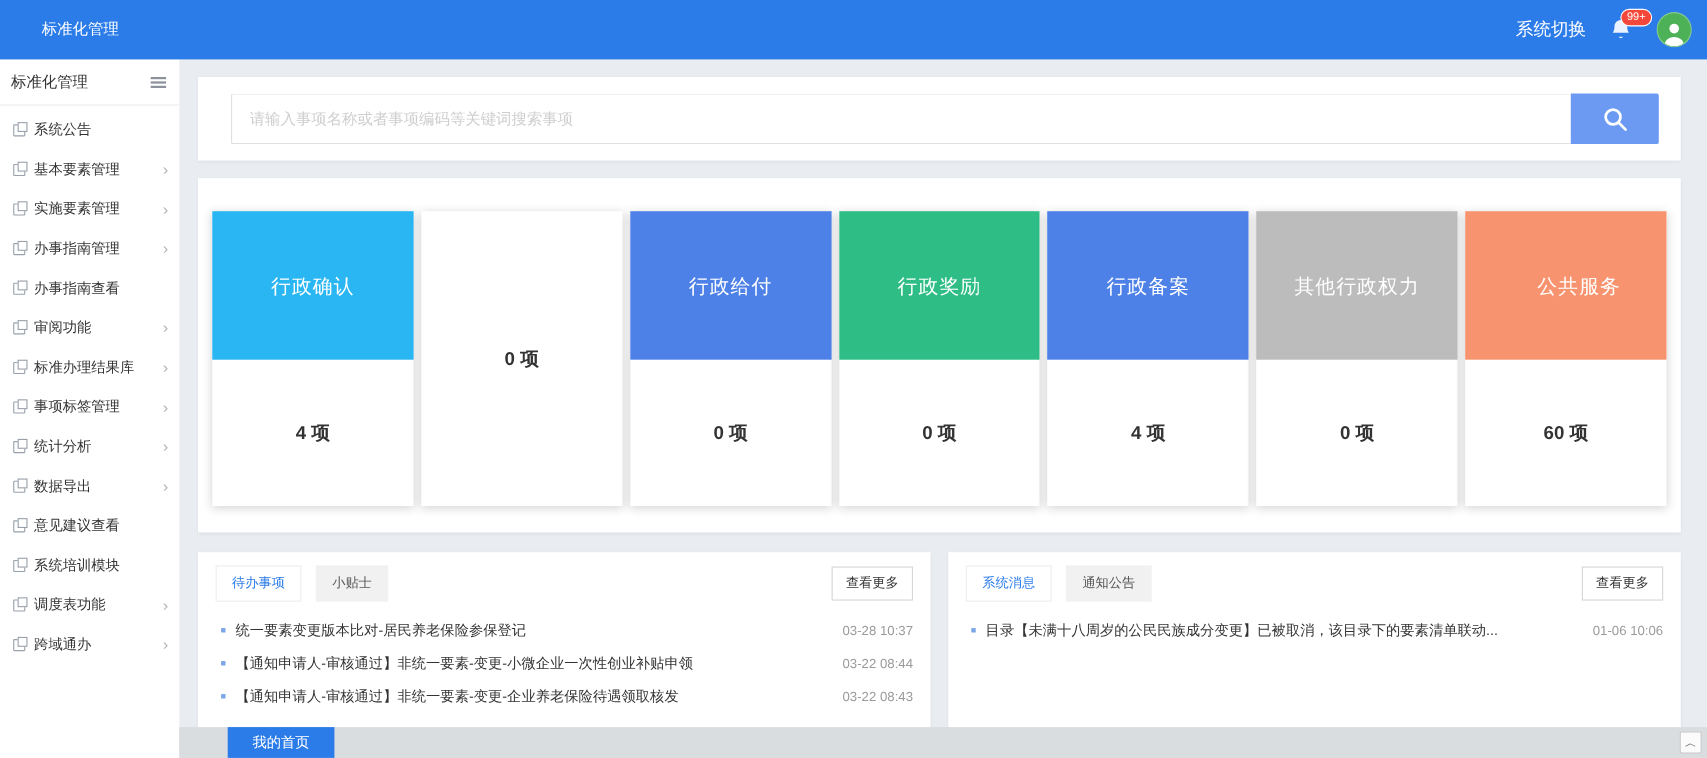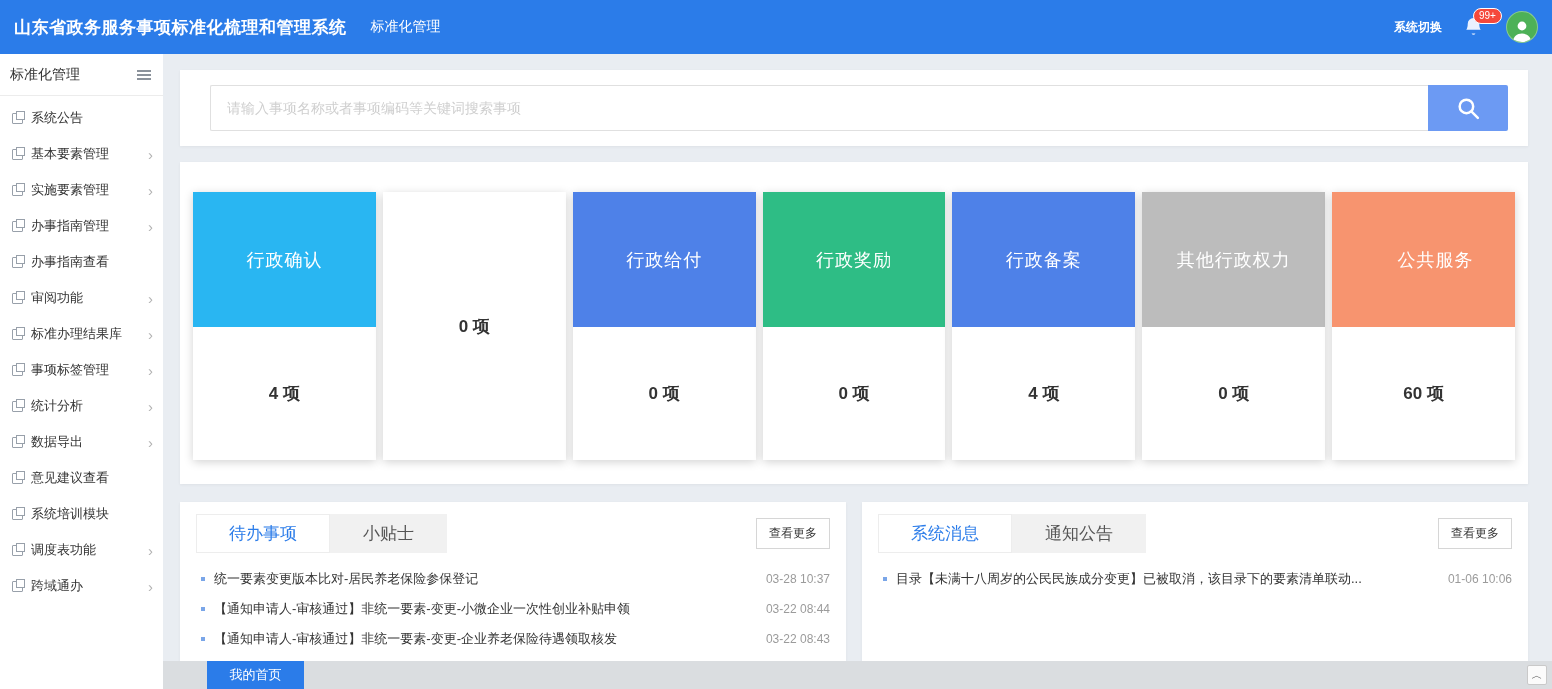--- a/index.html
+++ b/index.html
@@ -5,21 +5,21 @@
   * { margin:0; padding:0; box-sizing:border-box; }
   body { font-family:"Liberation Sans","DejaVu Sans",sans-serif; }
   .app { position:relative; width:1552px; height:689px; background:#e9edf2; overflow:hidden; }
 
   
   .header { position:absolute; top:0; left:0; width:100%; height:54px; background:#2b7ce9;
             display:flex; align-items:center; padding:0 14px; color:#fff; z-index:40; }
   .header-title { font-size:17px; font-weight:bold; letter-spacing:.5px; }
   .header-sub { font-size:14px; margin-left:24px; }
   .header-right { margin-left:auto; display:flex; align-items:center; gap:22px; }
-  .sys-switch { font-size:12px; cursor:pointer;font-weight:bold; }
+  .sys-switch { font-size:16px; cursor:pointer; }
   .bell-wrap { position:relative; width:20px; height:22px; cursor:pointer; }
   .badge { position:absolute; top:-8px; left:9px; background:#f5483b; color:#fff; font-size:10px;
            line-height:12px; padding:1px 5px; border-radius:9px; border:1px solid #fff; white-space:nowrap; }
   .avatar { width:32px; height:32px; border-radius:50%; background:#4db157; overflow:hidden;
             display:flex; align-items:flex-end; justify-content:center; cursor:pointer; border:1px solid #ffffff55; }
 
   
   .sidebar { position:absolute; top:54px; left:0; width:163px; bottom:0; background:#fff; z-index:20; }
   .sidebar-head { height:42px; display:flex; align-items:center; justify-content:space-between;
                   padding:0 12px 0 10px; border-bottom:1px solid #ececec; font-size:14px; color:#333; }
@@ -52,21 +52,21 @@
               flex-direction:column; height:268px; cursor:pointer; }
   .cat-head { height:135px; display:flex; align-items:center; justify-content:center; color:#fff;
               font-size:18px; letter-spacing:1px; }
   .cat-count { flex:1; display:flex; align-items:center; justify-content:center; font-size:17px;
                font-weight:bold; color:#333; }
 
   .bottom-row { display:flex; gap:16px; margin-top:18px; }
   .panel { flex:1; background:#fff; height:180px; padding:12px 16px; overflow:hidden;
            box-shadow:0 1px 3px rgba(0,0,0,.05); }
   .panel-head { display:flex; align-items:center; }
-  .tab { padding:7px 32px; font-size:17px; background:#f1f1f1; color:#555; cursor:pointer; margin-right:0;
+  .tab { padding:7px 14px; font-size:12px; background:#f1f1f1; color:#555; cursor:pointer; margin-right:13px;
          border:1px solid transparent; }
   .tab.active { background:#fff; color:#2b7ce9; border:1px solid #ededed; }
   .more-btn { margin-left:auto; border:1px solid #d6d6d6; background:#fff; font-size:12px; color:#333;
               padding:6px 12px; cursor:pointer; font-family:inherit; }
   .list { margin-top:11px; }
   .list-item { height:30px; display:flex; align-items:center; font-size:13px; color:#333; cursor:pointer; }
   .bullet { width:4px; height:4px; background:#7aa6e8; margin:0 9px 0 5px; flex:none; }
   .item-text { flex:1; white-space:nowrap; overflow:hidden; text-overflow:ellipsis; padding-right:14px; }
   .item-time { color:#9b9b9b; font-size:12px; flex:none; }
 
@@ -78,21 +78,20 @@
   .scroll-top { position:absolute; right:5px; bottom:4px; width:20px; height:20px; background:#fbfbfb;
                 border:1px solid #c9c9c9; border-radius:2px; display:flex; align-items:center;
                 justify-content:center; font-size:11px; color:#555; cursor:pointer; z-index:35; }
 </style>
 </head>
 <body>
 
 <div class="app">
 
   <div class="header">
-    <span class="header-title">山东省政务服务事项标准化梳理和管理系统</span>
     <span class="header-sub">标准化管理</span>
     <div class="header-right">
       <span class="sys-switch">系统切换</span>
       <span class="bell-wrap">
         <svg width="19" height="21" viewBox="0 0 18 20">
           <path d="M9 2a5.5 5.5 0 0 0-5.5 5.5c0 4.2-1.6 5.7-1.6 5.7h14.2s-1.6-1.5-1.6-5.7A5.5 5.5 0 0 0 9 2z" fill="#eaf1ff"></path>
           <path d="M7.2 16.6a1.9 1.9 0 0 0 3.6 0z" fill="#eaf1ff"></path>
         </svg>
         <span class="badge">99+</span>
       </span>

